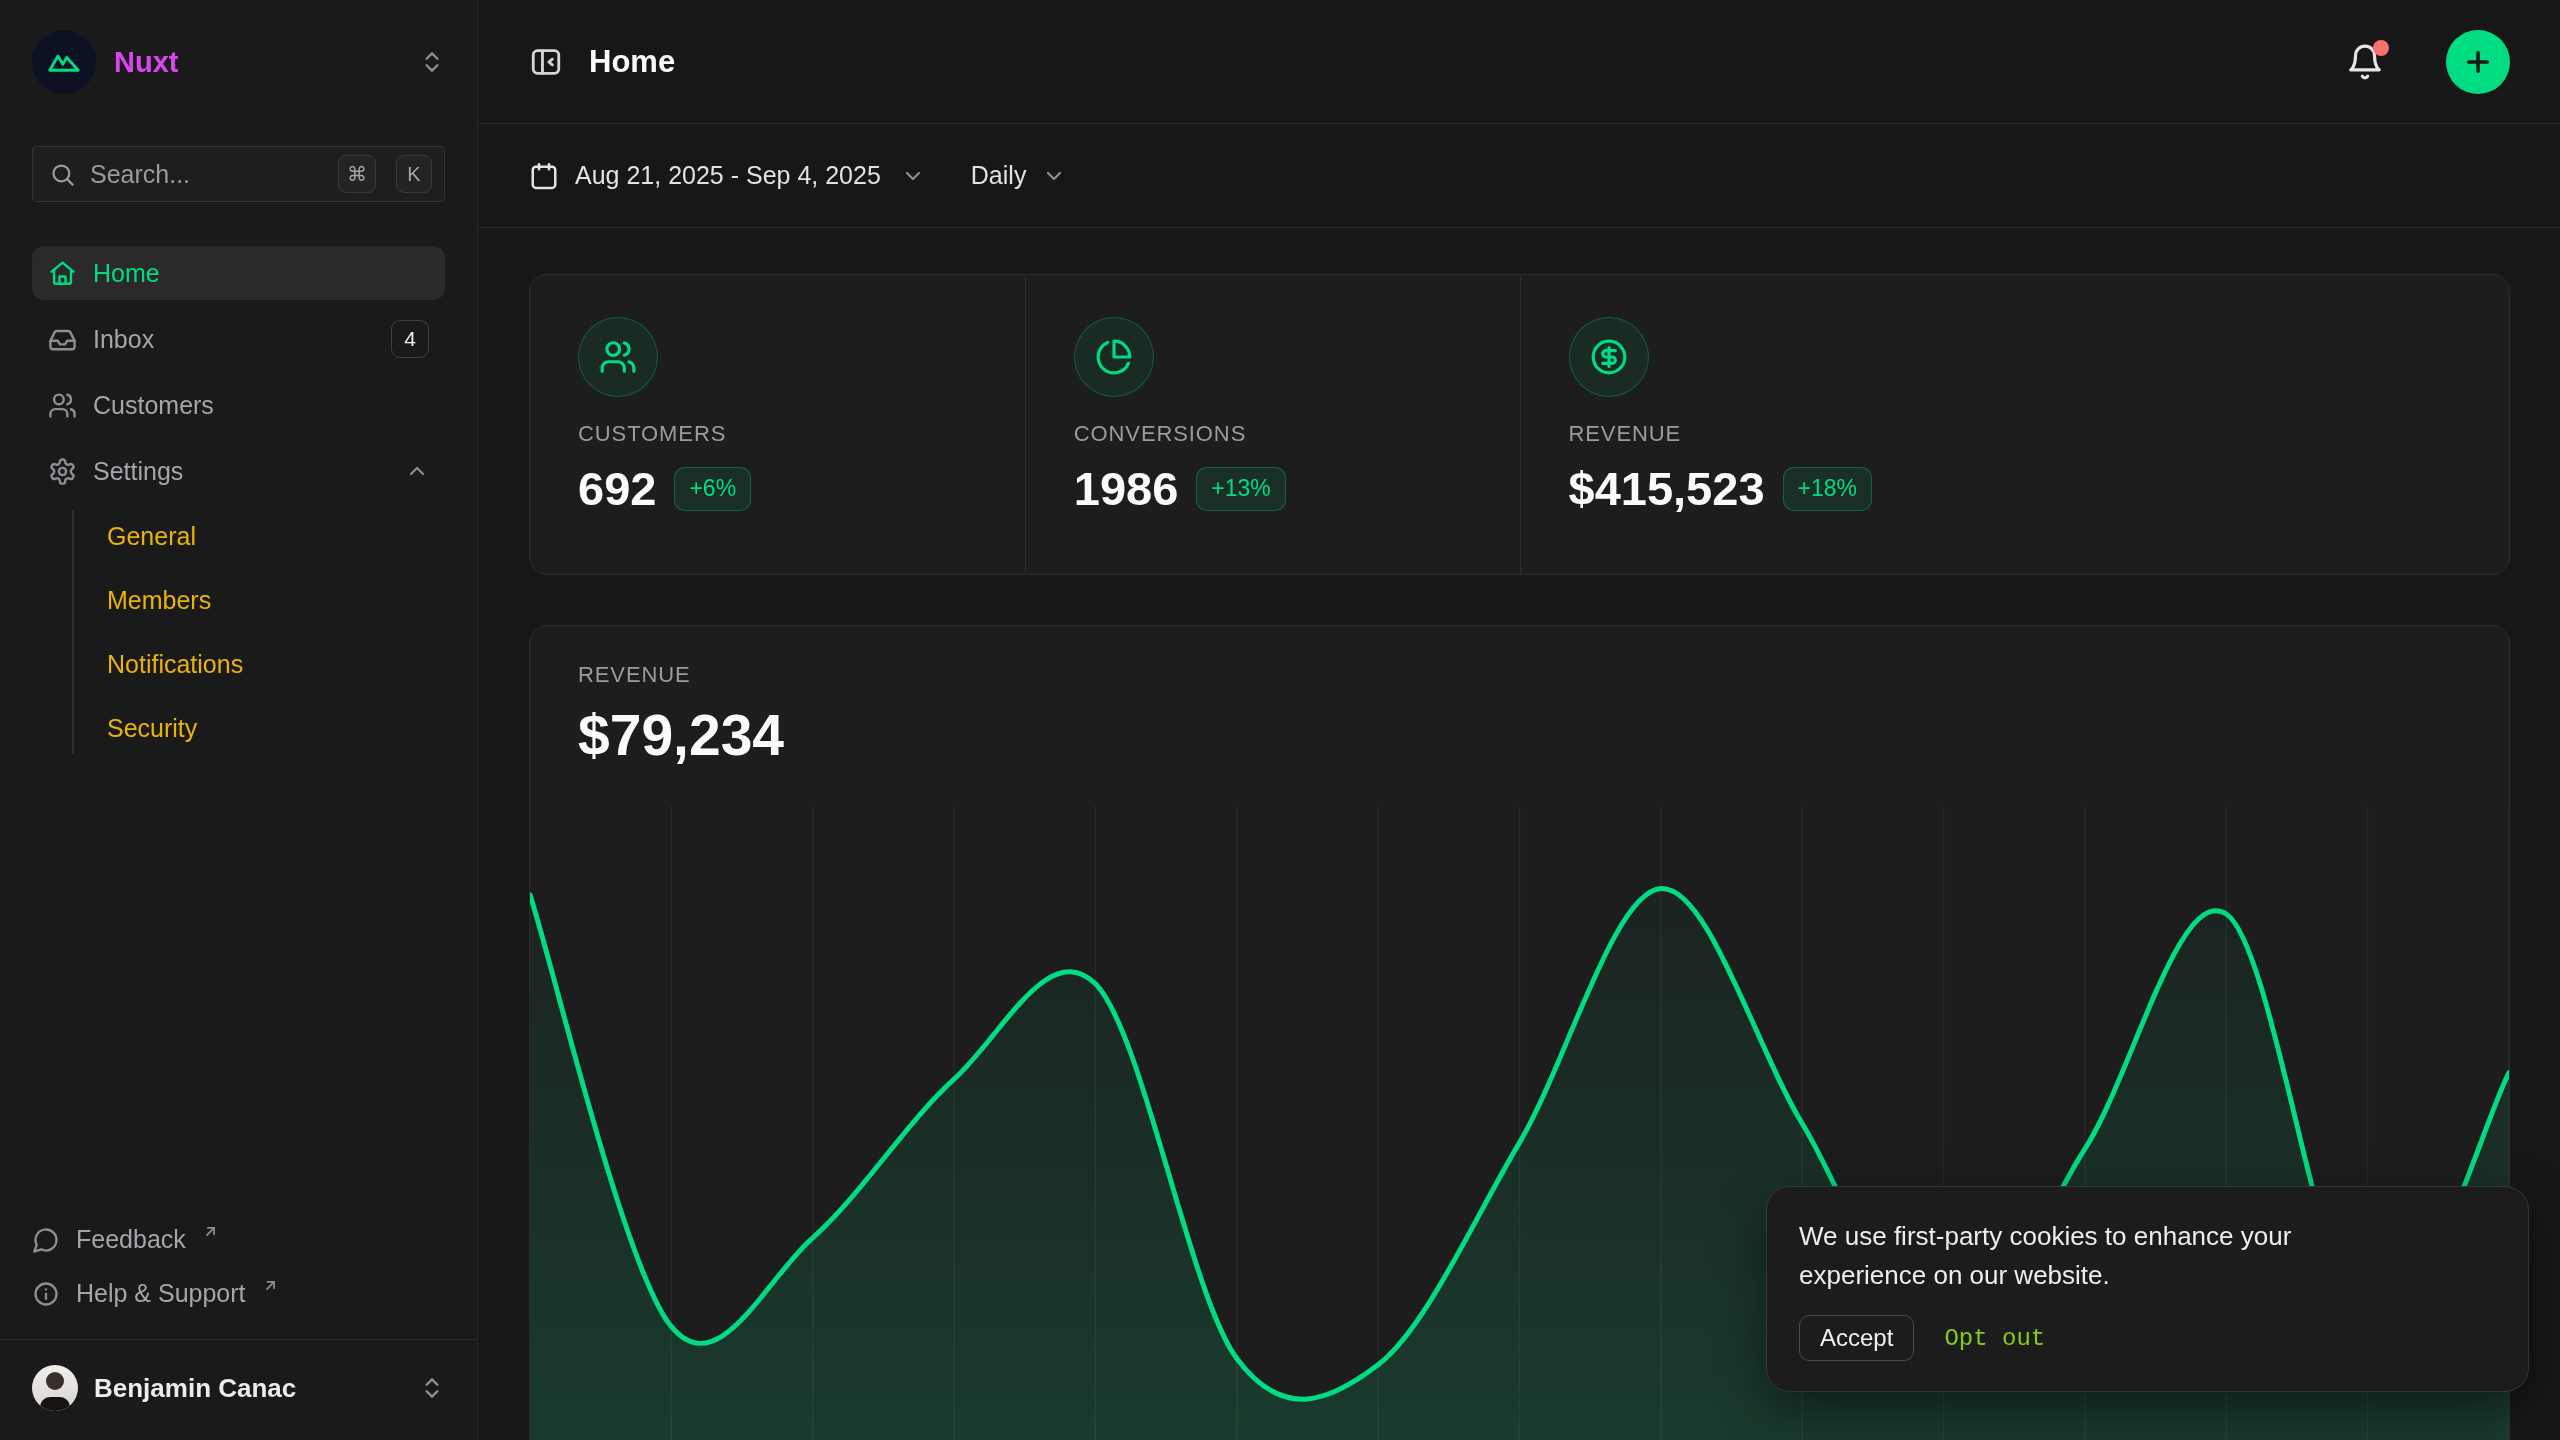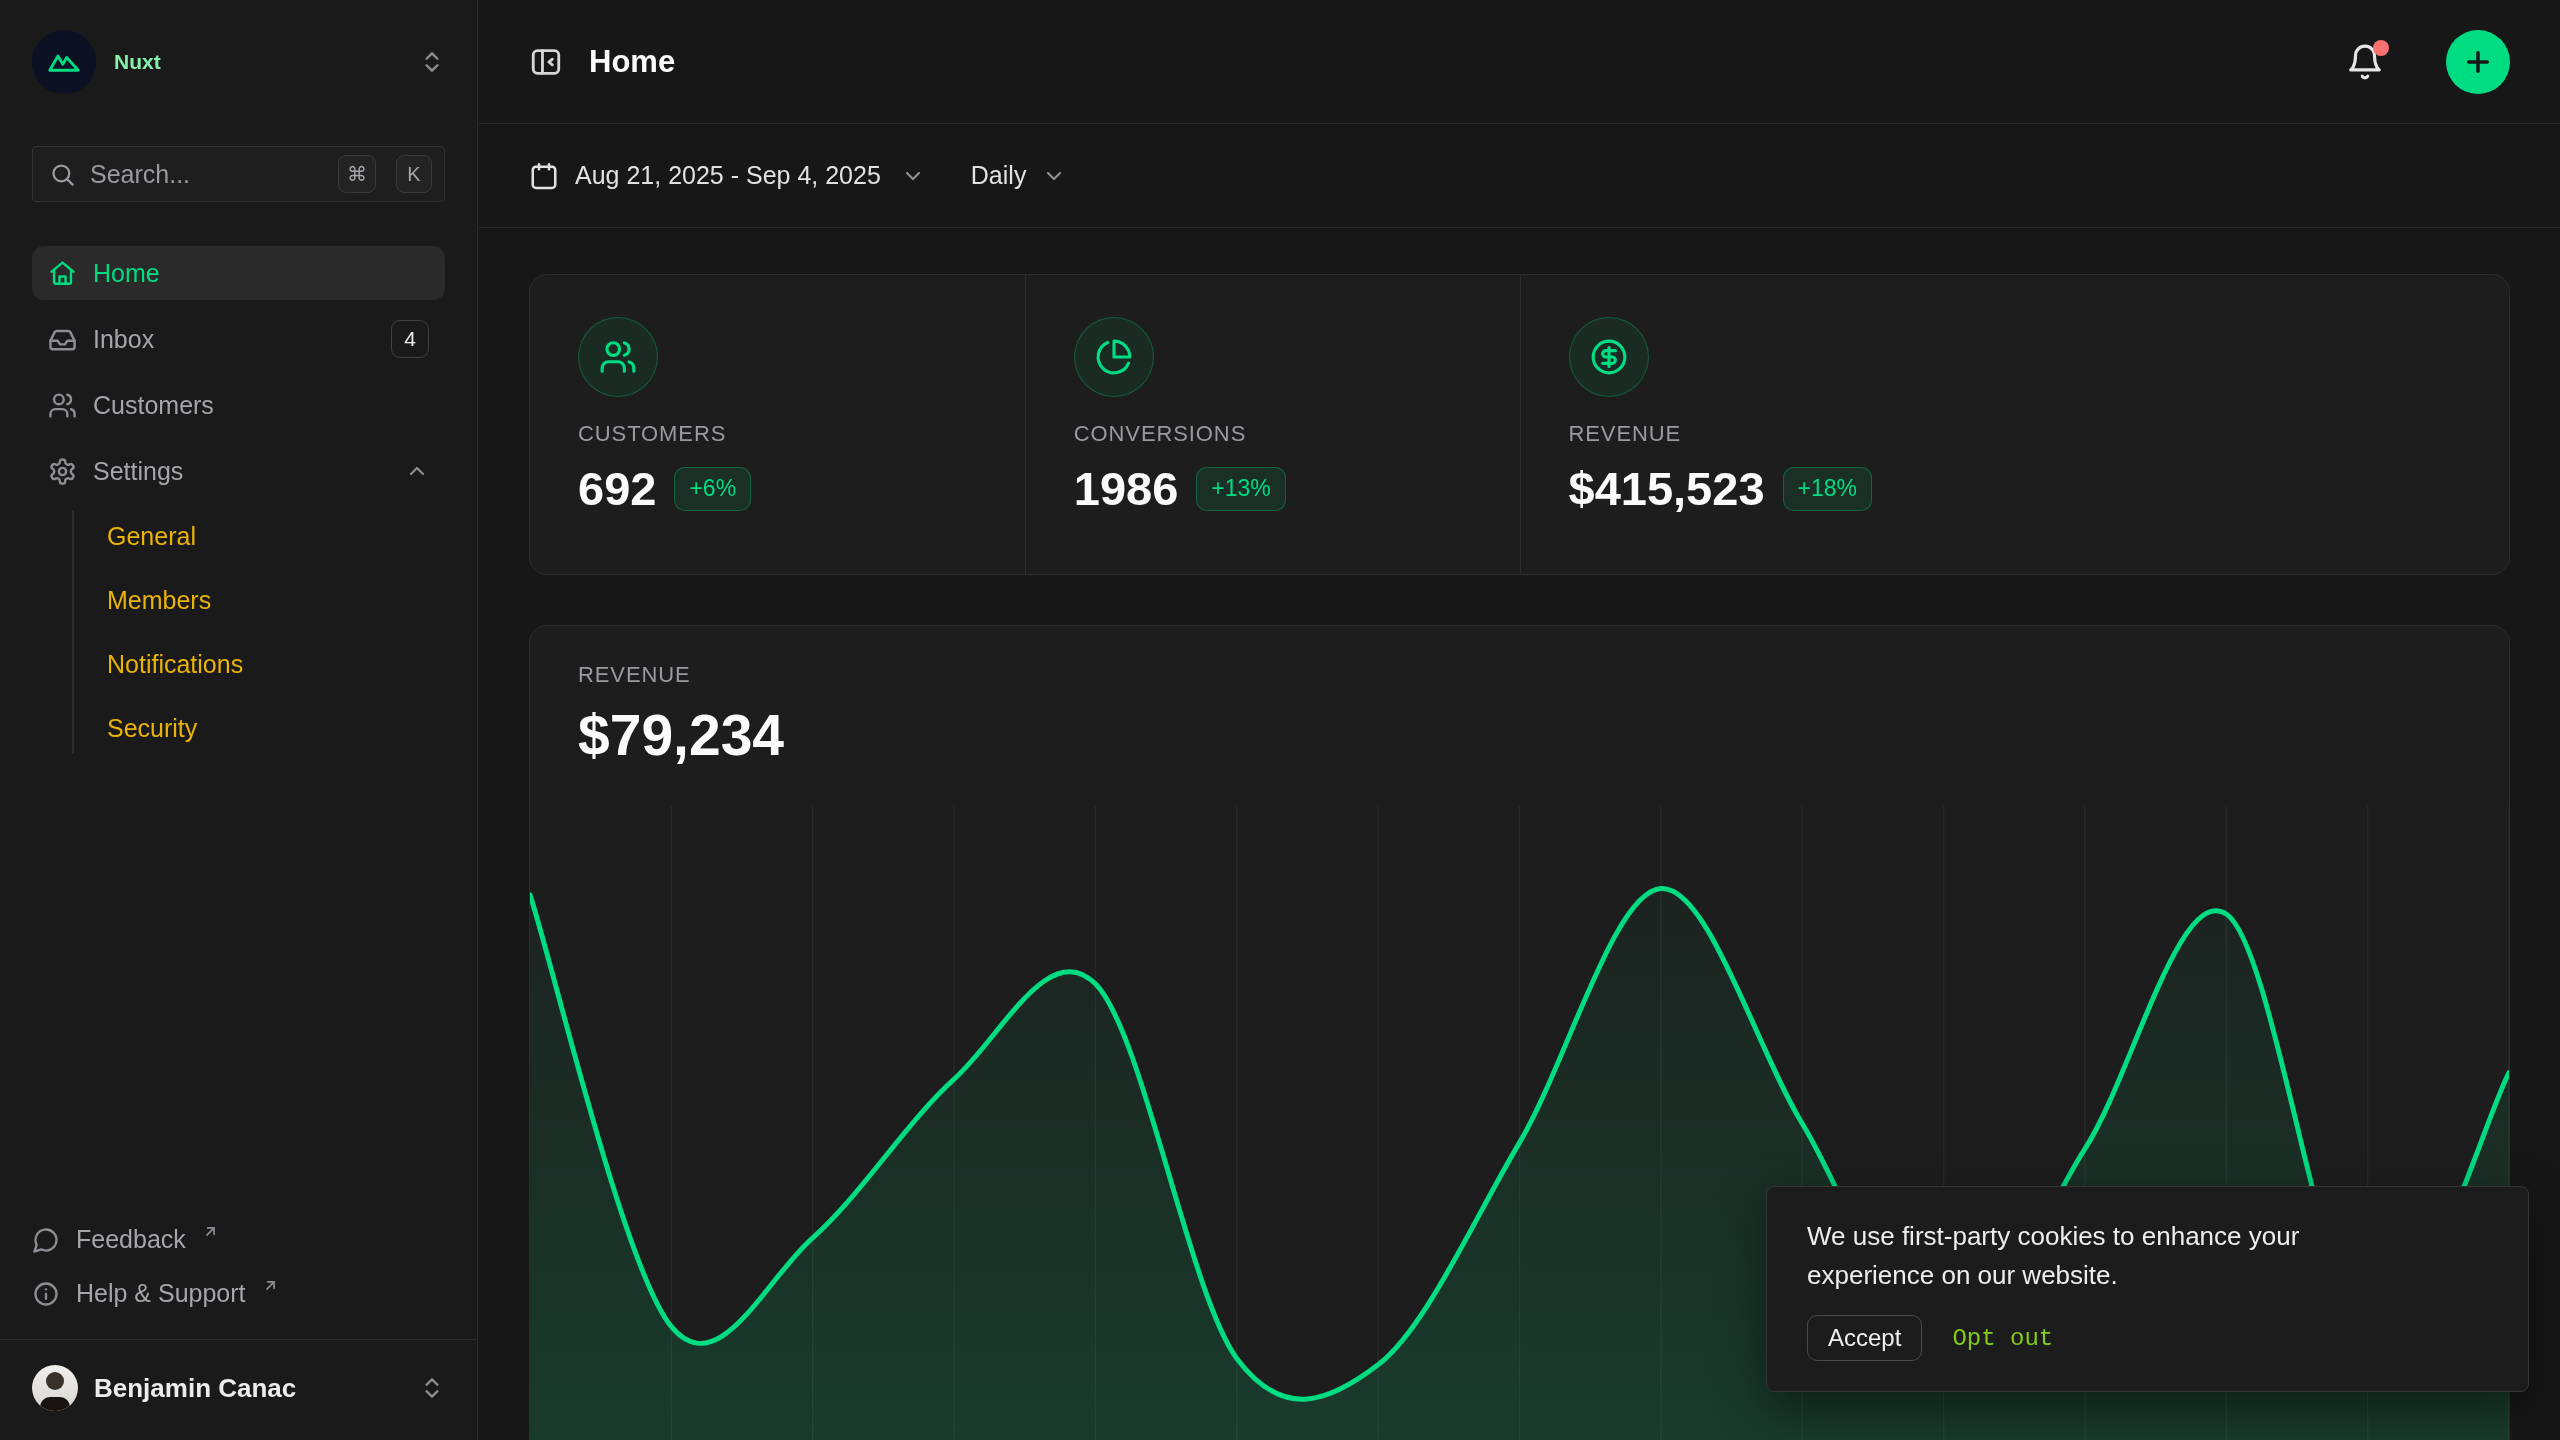--- a/index.html
+++ b/index.html
@@ -5,21 +5,21 @@
   *{box-sizing:border-box;margin:0;padding:0}
   html,body{width:2560px;height:1440px;overflow:hidden}
   body{background:#171717;font-family:"Liberation Sans",sans-serif;color:#e5e5e5;position:relative}
   svg{display:block}
 
   
   .sidebar{position:absolute;left:0;top:0;width:478px;height:1440px;background:#1a1a1a;
     border-right:1px solid #2a2a2a;display:flex;flex-direction:column;padding:28px 32px 22px}
   .ws-row{display:flex;align-items:center;gap:18px;height:68px;flex:none}
   .ws-logo{width:64px;height:64px;border-radius:50%;background:#0c1124;display:flex;align-items:center;justify-content:center;flex:none}
-  .ws-name{font-size:21px;font-weight:600;color:#86efac;flex:1}
+  .ws-name{font-size:29px;font-weight:600;color:#d946ef;flex:1}
   .caret-btn{color:#8d8d94}
 
   .search{margin-top:50px;height:56px;border:1.5px solid #333333;background:rgba(255,255,255,0.02);
     border-radius:4px;display:flex;align-items:center;padding:0 12px 0 16px;gap:14px;flex:none}
   .search-ph{color:#9a9aa0;font-size:25px;flex:1}
   .kbd{min-width:36px;height:38px;border:1.5px solid #3a3a3a;border-radius:8px;background:#232323;
     color:#a5a5ab;font-size:20px;display:flex;align-items:center;justify-content:center;padding:0 8px}
   .kbd + .kbd{margin-left:6px}
 
   .nav{margin-top:44px;display:flex;flex-direction:column;gap:12px;flex:none}
@@ -76,22 +76,22 @@
     border:1.5px solid rgba(0,220,130,0.30);color:#00dc82;font-size:23px;display:flex;align-items:center;font-weight:500}
 
   .rev-card{margin-top:50px;background:#1d1d1d;border:1px solid #2d2d2d;border-radius:18px;height:830px;
     position:relative;overflow:hidden}
   .rev-head{padding:36px 48px 0}
   .rev-label{font-size:22px;color:#9a9aa1;letter-spacing:0.9px;font-weight:500}
   .rev-value{margin-top:14px;font-size:57px;font-weight:700;color:#fbfbfb}
   .rev-chart{position:absolute;left:0;top:180px;width:100%;height:650px}
 
   
-  .cookie{position:absolute;left:1766px;top:1186px;width:763px;padding:30px 40px;background:#1c1c1c;
-    border:1px solid #363636;border-radius:8px;box-shadow:0 18px 50px rgba(0,0,0,0.45);z-index:5}
+  .cookie{position:absolute;left:1766px;top:1186px;width:763px;padding:30px 32px;background:#1c1c1c;
+    border:1px solid #363636;border-radius:24px;box-shadow:0 18px 50px rgba(0,0,0,0.45);z-index:5}
   .cookie p{font-size:26px;line-height:39px;color:#ededed;max-width:600px}
   .cookie-actions{margin-top:20px;display:flex;align-items:center;gap:30px}
   .btn-accept{height:46px;padding:0 20px;border-radius:10px;border:1.5px solid #4a4a4a;background:transparent;
     color:#f0f0f0;font-size:24px;display:flex;align-items:center;font-family:inherit;cursor:pointer}
   .btn-optout{background:none;border:none;font-size:24px;color:#84cc16;font-family:Liberation Mono, monospace;cursor:pointer}
 </style>
 </head>
 <body>
 
 <aside class="sidebar">

